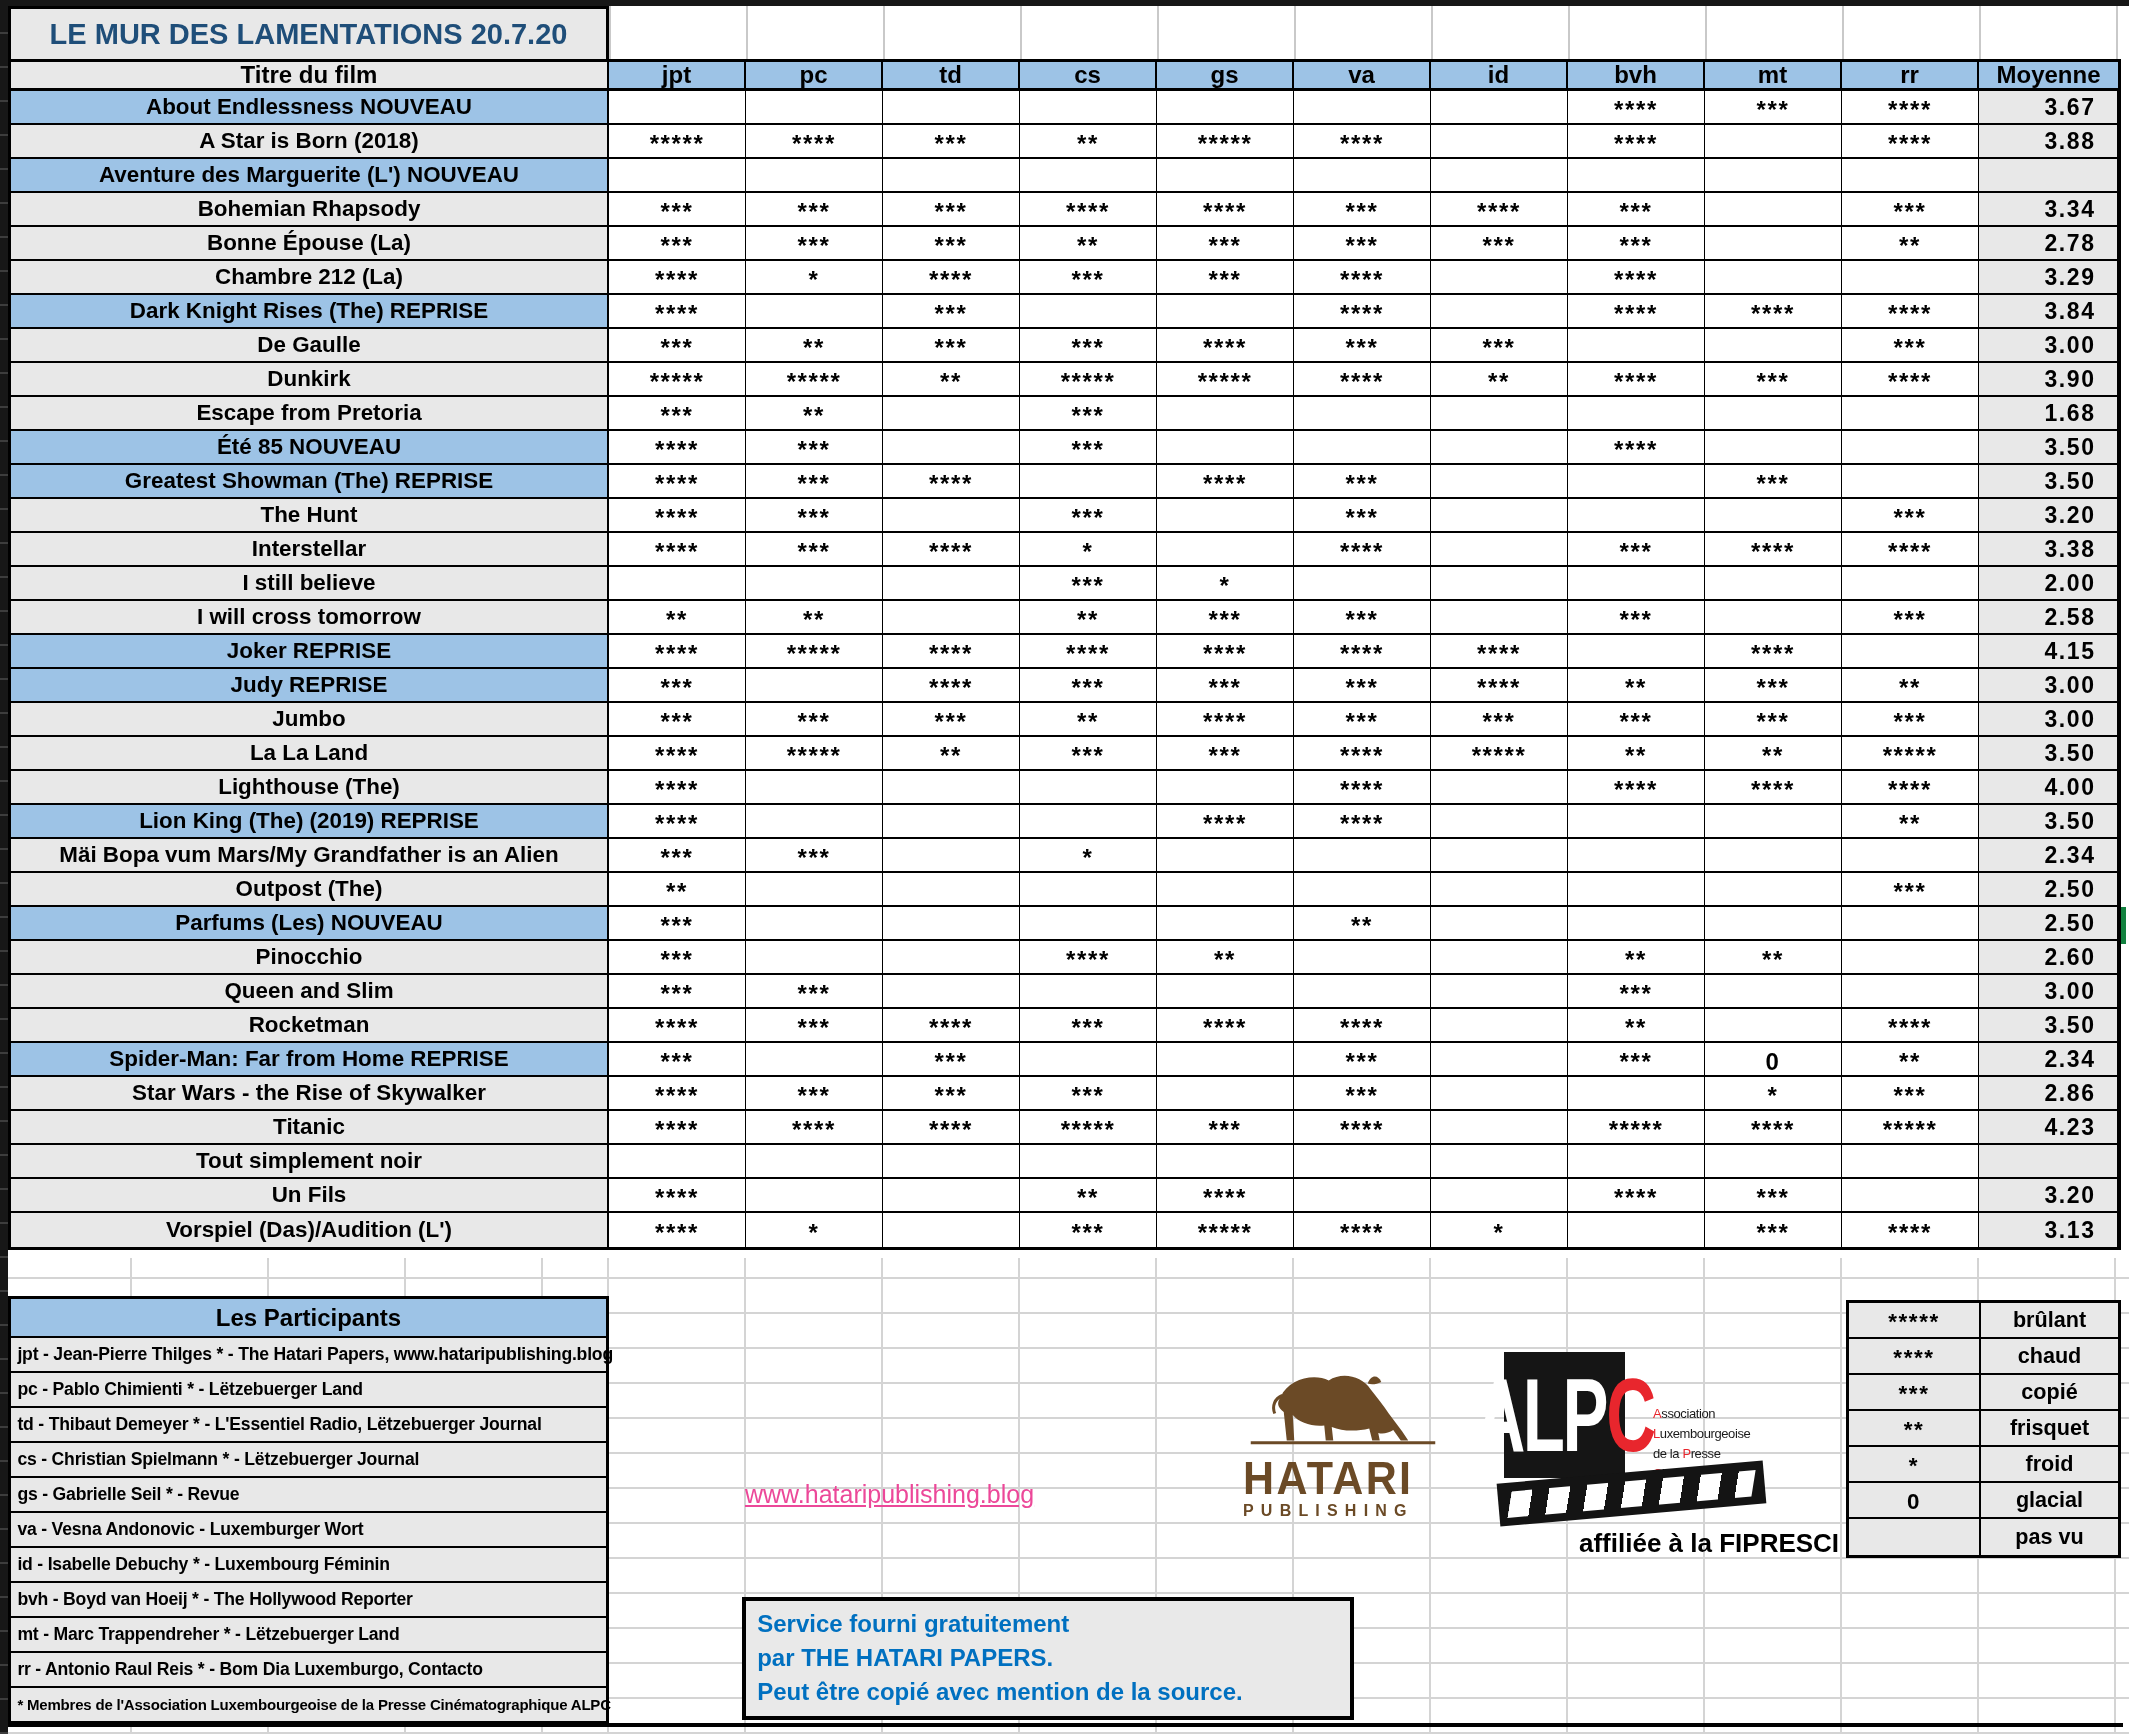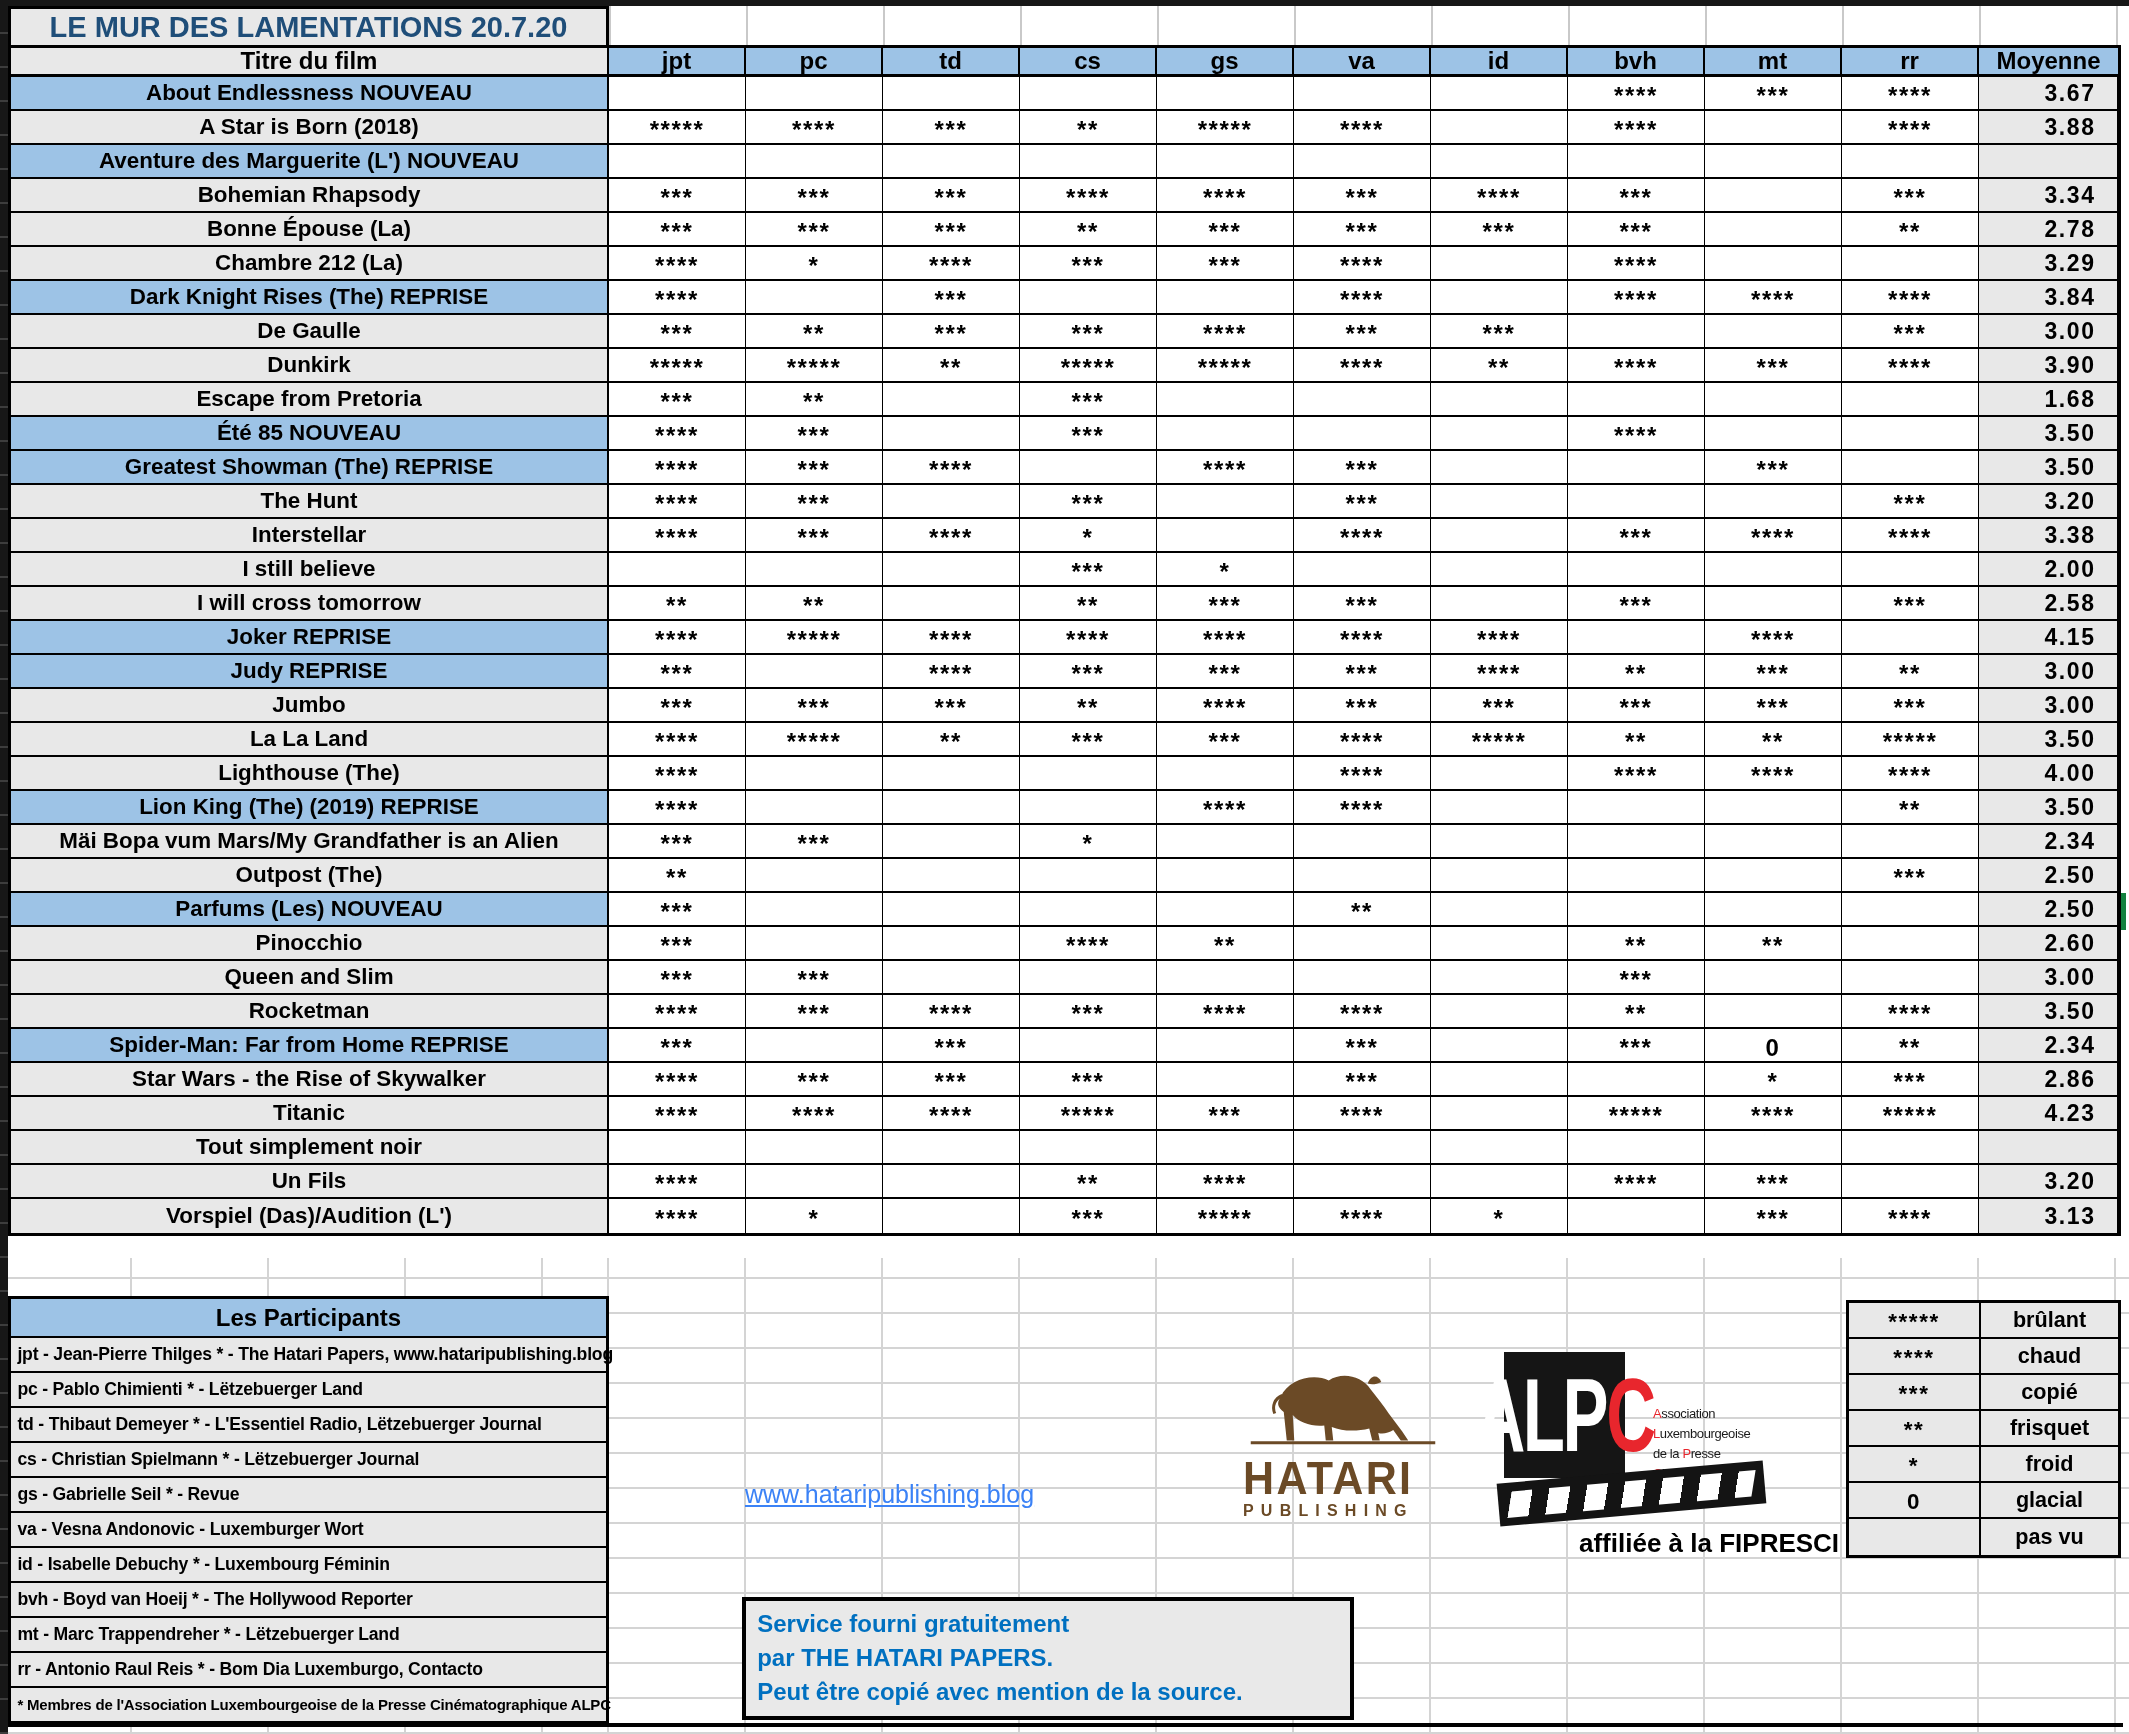--- a/index.html
+++ b/index.html
@@ -17,21 +17,21 @@
   #grid-bg { position:absolute; left:8px; top:1258px; width:2121px; height:476px; z-index:0;
     background-image:
       repeating-linear-gradient(0deg,#d4d4d4 0 1.6px,transparent 1.6px 35px),
       repeating-linear-gradient(90deg,#d4d4d4 0 1.6px,transparent 1.6px 137px);
     background-position:599px 0; }
 
   
   #sheet { position:absolute; left:8px; top:6.4px; width:2113px; z-index:2; }
   .cell { display:flex; align-items:center; justify-content:center; overflow:hidden; }
 
-  #title-row { display:flex; height:39px; }
+  #title-row { display:flex; height:53px; }
   #page-title { flex:0 0 601px; background:#e8e8e8; border:3.2px solid #000; border-bottom:none;
     color:#1f4e79; font-size:29px; font-weight:700; }
   #title-row-spacer { flex:1 1 auto; background:
     repeating-linear-gradient(90deg,#c9c9c9 0 1.6px,transparent 1.6px 137px) #fff; }
 
   #header-row { display:flex; height:32px; border:3.2px solid #000; }
   .hcell { font-size:24px; font-weight:700; border-right:2.4px solid #000; }
   .hcell:last-child { border-right:none; }
   .h-title { flex:0 0 598px; background:#e8e8e8; }
   .h-critic { flex:0 0 137px; background:#9dc3e6; }
@@ -60,21 +60,21 @@
   
   #legend { position:absolute; left:1846px; top:1300px; width:275px; border:3.2px solid #000; z-index:2; }
   .l-row { display:flex; height:36px; border-bottom:2.4px solid #000; }
   .l-row:last-child { border-bottom:none;border-radius:17px; }
   .l-stars { flex:0 0 132px; background:#e8e8e8; border-right:2.4px solid #000; display:flex;
     align-items:center; justify-content:center; font-size:22.4px; font-weight:700; letter-spacing:1.6px; padding-top:4.8px; }
   .l-label { flex:1; background:#e8e8e8; display:flex; align-items:center; justify-content:center;
     font-size:21.6px; font-weight:700; padding-top:0; }
 
   
-  #blog-link { position:absolute; left:745px; top:1480px; font-size:25px; color:#3b82f6;
+  #blog-link { position:absolute; left:745px; top:1480px; font-size:25px; color:#ec4899;
     text-decoration:underline; z-index:2; }
   #notice-box { position:absolute; left:742px; top:1597px; width:612px; border:4px solid #000;
     background:#e9e9e9; padding:6.4px 11.2px; z-index:2; }
   .notice-line { color:#0070c0; font-size:24px; font-weight:700; line-height:34px; }
 
   
   #hatari-logo { position:absolute; left:1243px; top:1364px; width:216px; 
     color:#6b4a26; z-index:2; }
   #hatari-name { font-size:43px; font-weight:700; letter-spacing:2.4px; line-height:42px; transform:scaleY(1.08); }
   #hatari-sub { font-size:16px; font-weight:700; letter-spacing:7.2px; margin-top:3.2px; }

